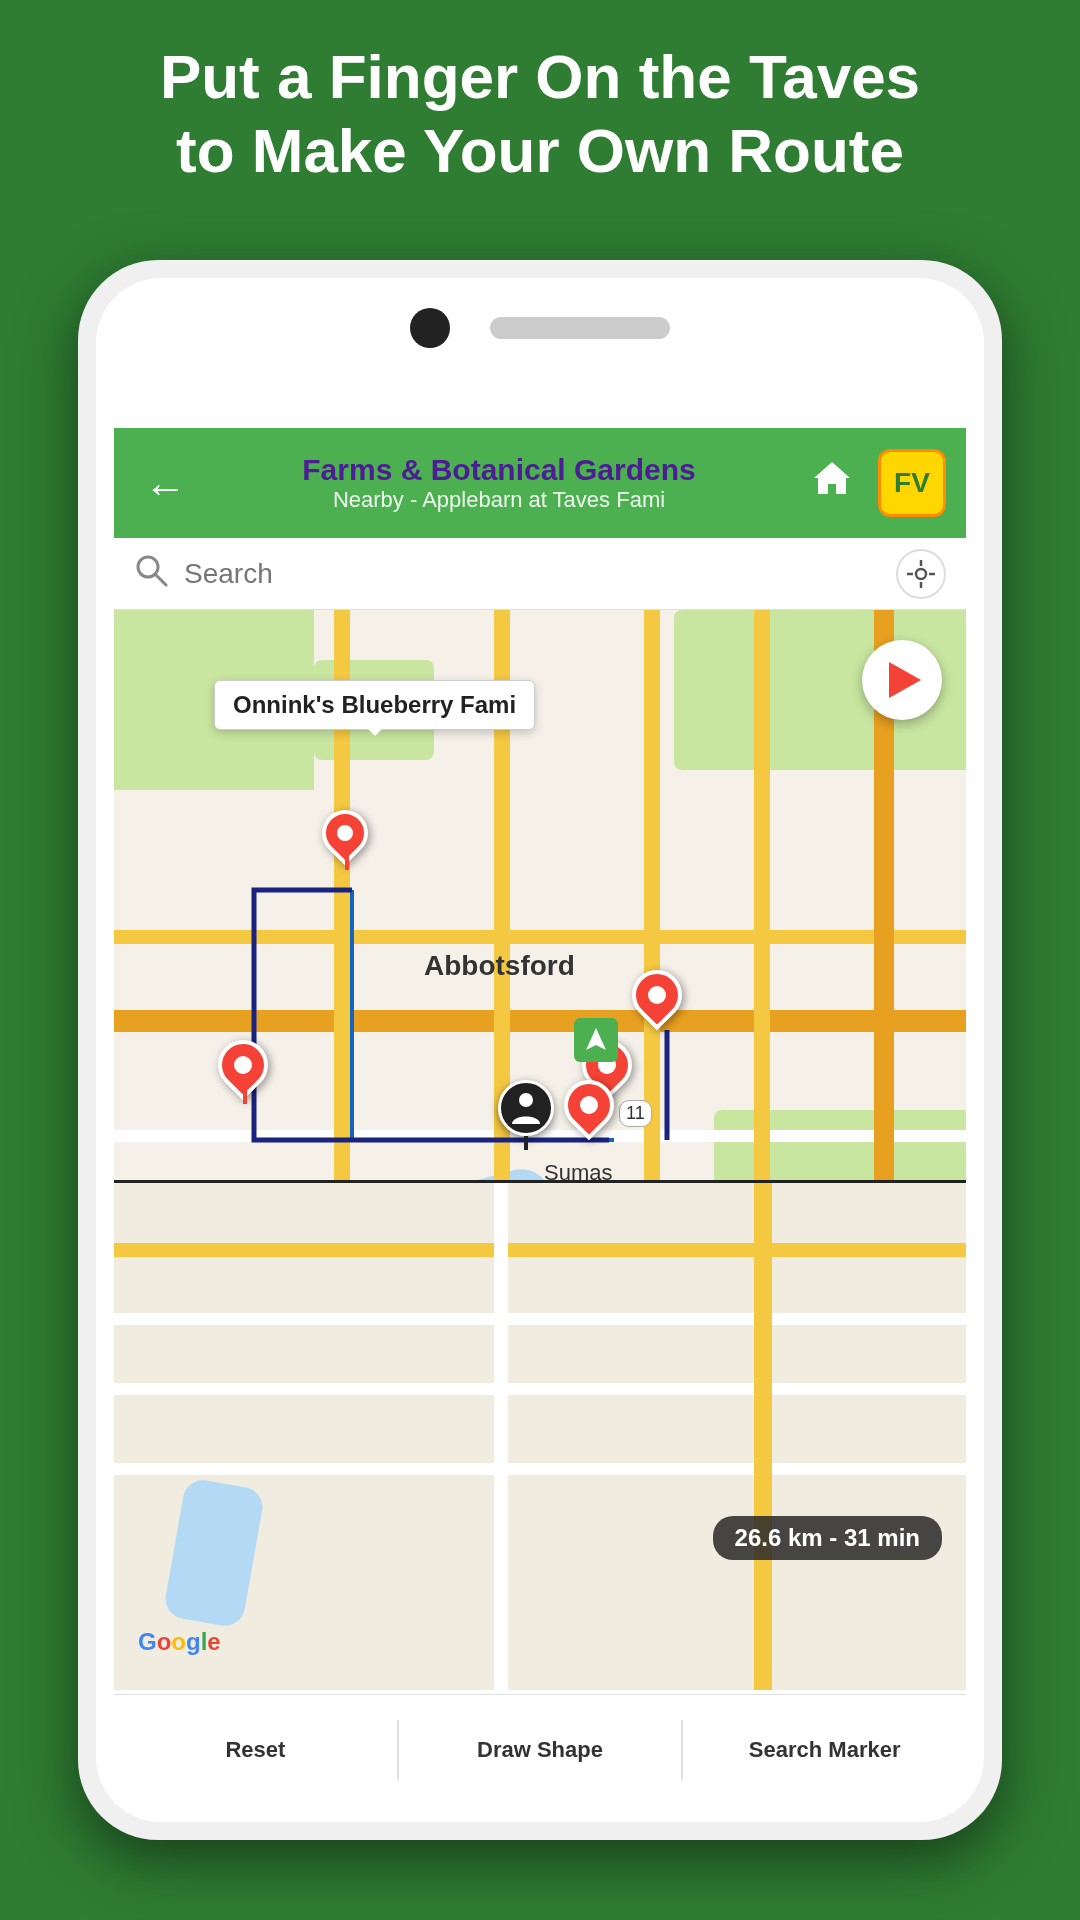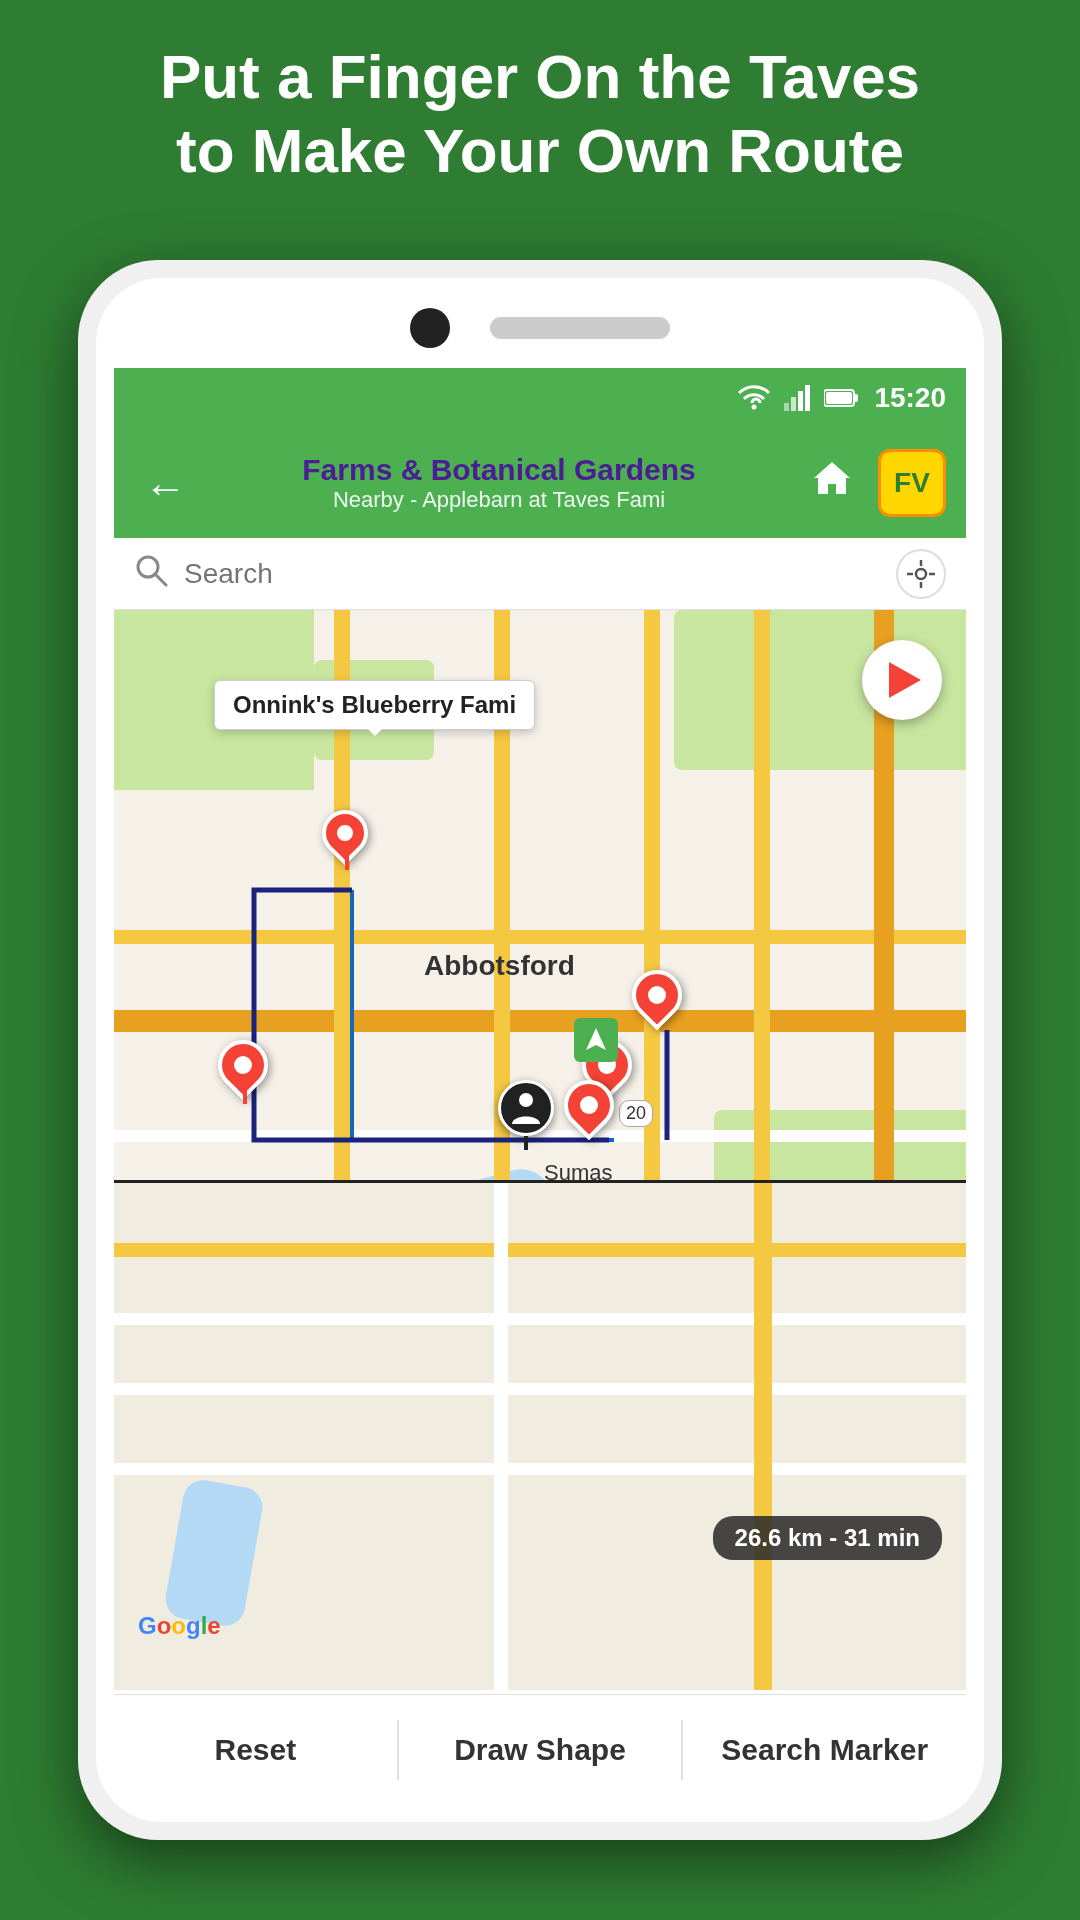--- a/index.html
+++ b/index.html
@@ -335,21 +335,21 @@
       border-radius: 20px;
       font-size: 24px;
       font-weight: bold;
     }
 
     
     .google-logo {
       position: absolute;
       font-size: 24px;
       font-weight: bold;
-      bottom: 50px;
+      bottom: 34px;
       left: 24px;
     }
 
     .g-blue { color: #4285F4; }
     .g-red { color: #EA4335; }
     .g-yellow { color: #FBBC05; }
     .g-green { color: #34A853; }
 
     
     .bottom-bar {
@@ -364,21 +364,21 @@
       align-items: center;
     }
 
     .bottom-btn {
       flex: 1;
       display: flex;
       flex-direction: column;
       align-items: center;
       justify-content: center;
       height: 100%;
-      font-size: 30px;
+      font-size: 22px;
       font-weight: bold;
       color: #333;
       cursor: pointer;
     }
 
     .bottom-btn-divider {
       width: 2px;
       height: 60px;
       background: #e0e0e0;
     }
@@ -409,45 +409,20 @@
 <body>
 
 <div class="phone-frame">
   <div class="phone-inner">
 
     <div class="phone-notch">
       <div class="camera-dot"></div>
       <div class="speaker-bar"></div>
     </div>
 
-    <div class="status-bar">
-      <div class="status-icons">
-
-        <svg width="32" height="26" viewBox="0 0 32 26" fill="white">
-          <path d="M16 22 L16 22 m-2-4 a4 4 0 0 1 8 0" stroke="white" stroke-width="3" fill="none"></path>
-          <path d="M6 14 a14 14 0 0 1 20 0" stroke="white" stroke-width="3" fill="none"></path>
-          <path d="M1 8 a21 21 0 0 1 30 0" stroke="white" stroke-width="3" fill="none"></path>
-          <circle cx="16" cy="22" r="2.5" fill="white"></circle>
-        </svg>
-
-        <svg width="26" height="26" viewBox="0 0 26 26" fill="white">
-          <rect x="0" y="18" width="5" height="8" fill="white" opacity="0.5"></rect>
-          <rect x="7" y="12" width="5" height="14" fill="white" opacity="0.7"></rect>
-          <rect x="14" y="6" width="5" height="20" fill="white"></rect>
-          <rect x="21" y="0" width="5" height="26" fill="white"></rect>
-        </svg>
-
-        <svg width="36" height="20" viewBox="0 0 36 20" fill="white">
-          <rect x="0" y="2" width="30" height="16" rx="3" stroke="white" stroke-width="2" fill="none"></rect>
-          <rect x="30" y="6" width="4" height="8" rx="2" fill="white"></rect>
-          <rect x="2" y="4" width="26" height="12" rx="2" fill="white"></rect>
-        </svg>
-        <span class="status-time">15:20</span>
-      </div>
-    </div>
 
     <div class="app-toolbar">
       <div class="toolbar-back">←</div>
       <div class="toolbar-title-area">
         <div class="toolbar-title">Farms &amp; Botanical Gardens</div>
         <div class="toolbar-subtitle">Nearby - Applebarn at Taves Fami</div>
       </div>
 
       <div style="color:white; font-size:44px; padding:8px;">
         <svg width="44" height="40" viewBox="0 0 44 40" fill="white">
@@ -505,21 +480,21 @@
       <div class="road-v" style="left:640px; top:0; height:100%;"></div>
       <div class="road-v" style="left:760px; top:0; height:100%; background:#e8a020; width:20px;"></div>
 
       <div class="map-label" style="left:310px; top:340px; font-size:28px; font-weight:600;">Abbotsford</div>
       <div class="map-label" style="left:430px; top:550px; font-size:22px;">Sumas</div>
       <div class="map-label" style="left:290px; top:660px; font-size:22px;">Clearbrook</div>
       <div class="map-label" style="left:260px; top:880px; font-size:20px;">Everson</div>
       <div class="map-label" style="left:190px; top:720px; font-size:18px; background:white; padding:2px 6px; border-radius:10px; border:1px solid #aaa;">546</div>
       <div class="map-label" style="left:600px; top:720px; font-size:18px; background:white; padding:2px 6px; border-radius:10px; border:1px solid #aaa;">547</div>
       <div class="map-label" style="left:352px; top:830px; font-size:18px; background:white; padding:2px 6px; border-radius:10px; border:1px solid #aaa;">9</div>
-      <div class="map-label" style="left:505px; top:490px; font-size:18px; background:white; padding:2px 6px; border-radius:10px; border:1px solid #aaa;">20</div>
+      <div class="map-label" style="left:505px; top:490px; font-size:18px; background:white; padding:2px 6px; border-radius:10px; border:1px solid #aaa;">11</div>
 
       <svg class="route-svg">
 
         <polyline points="238,280 238,530 380,530 380,530 500,530" stroke="#1565C0" stroke-width="4" fill="none" stroke-dasharray="none"></polyline>
 
         <polyline points="238,280 140,280 140,530 495,530" stroke="#1a237e" stroke-width="5" fill="none"></polyline>
 
         <line x1="553" y1="420" x2="553" y2="530" stroke="#1a237e" stroke-width="5"></line>
       </svg>
 

